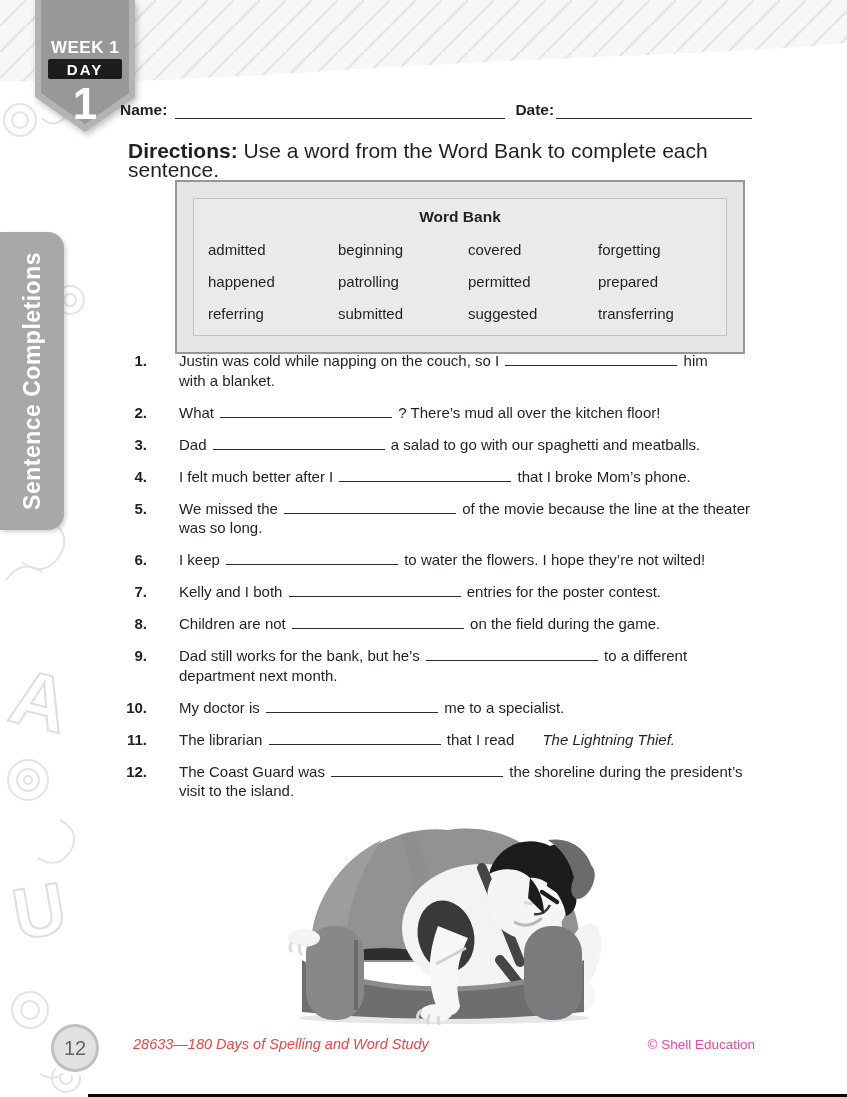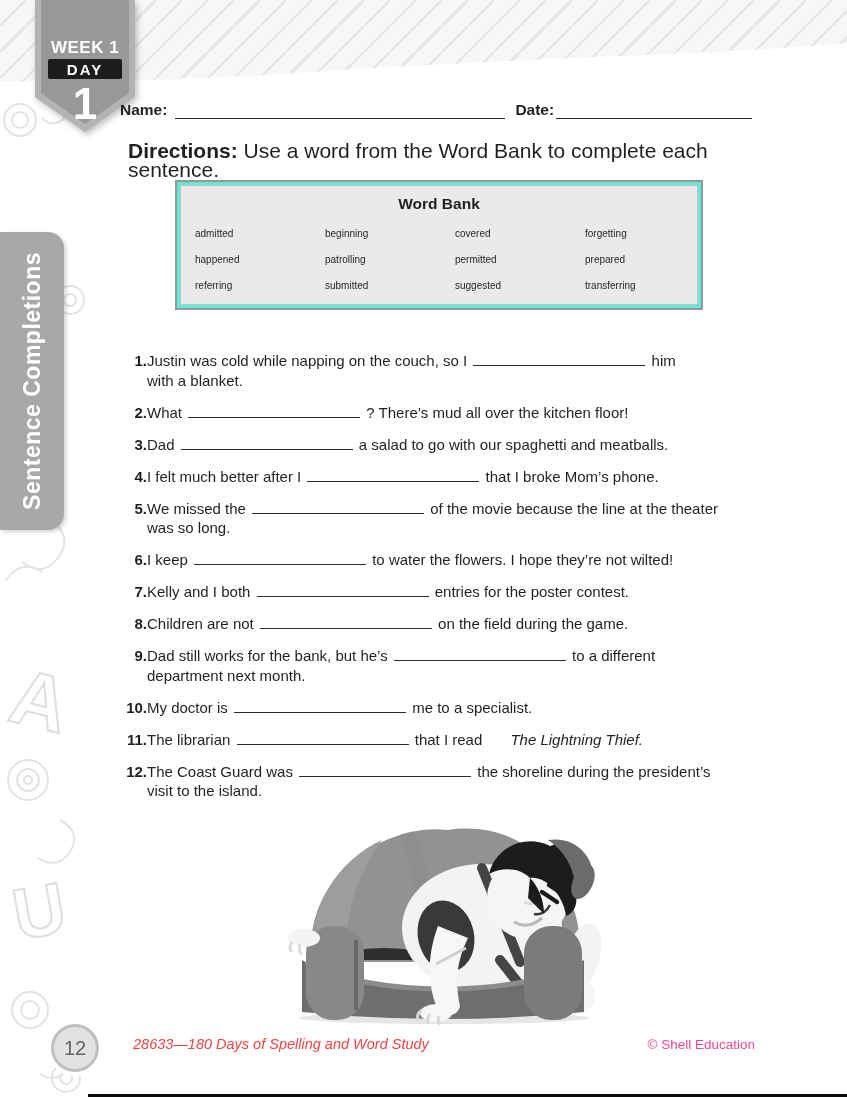--- a/index.html
+++ b/index.html
@@ -28,33 +28,33 @@
   
   .name-row{position:absolute; left:120px; top:101px; width:632px; display:flex; align-items:flex-end; font-size:15.5px;text-align:right;}
   .lbl{font-weight:bold;}
   .rule{border-bottom:1.4px solid #2b2b2b; height:16px;}
   .name-rule{width:330px; margin:0 10px 0 8px;}
   .date-rule{flex:1; margin-left:2px;}
   
   .directions{position:absolute; left:128px; top:141px; width:630px; font-size:21px; line-height:19px;}
   
   .wordbank{
-    position:absolute; left:175px; top:180px; width:528px;
-    border:2px solid #97979a; background:#5eead4; padding:3px; box-sizing:border-box;
+    position:absolute; left:175px; top:180px; width:570px;
+    border:2px solid #97979a; background:#e5e5e5; padding:16px; box-sizing:border-box;
   }
   .wordbank-inner{background:#eaeaeb; border:1px solid #c2c2c4; padding:9px 14px 13px 14px;}
   .wb-title{text-align:center; font-weight:bold; font-size:15.5px; margin-bottom:6px;}
-  .wb-row{display:flex; margin-top:15px; font-size:10px;}
+  .wb-row{display:flex; margin-top:15px; font-size:15px;}
   .wb-word{width:130px;}
   .wb-word:last-child{width:auto;}
   
   .sentences{position:absolute; left:117px; top:351px; width:650px; font-size:15px;}
   .s-row{display:flex; margin-bottom:12.5px;}
   .s-num{width:30px; text-align:right; font-weight:bold; flex:none; line-height:19.5px;}
-  .s-text{margin-left:0; line-height:19.5px;}
+  .s-text{margin-left:32px; line-height:19.5px;}
   .blank{display:inline-block; width:172px; height:13px; border-bottom:1.4px solid #2b2b2b; margin:0 2px;}
   .italic{font-style:italic;padding-left:24px;}
   
   .illustration{position:absolute; left:286px; top:810px; width:318px; height:215px;}
   
   .footer-circle{
     position:absolute; left:51px; top:1024px; width:42px; height:42px; border-radius:50%;
     background:#e2e2e3; border:3px solid #bfbfc1; box-shadow:0 0 0 4px #fff;
     display:flex; align-items:center; justify-content:center;
     font-size:20px; color:#636365;

